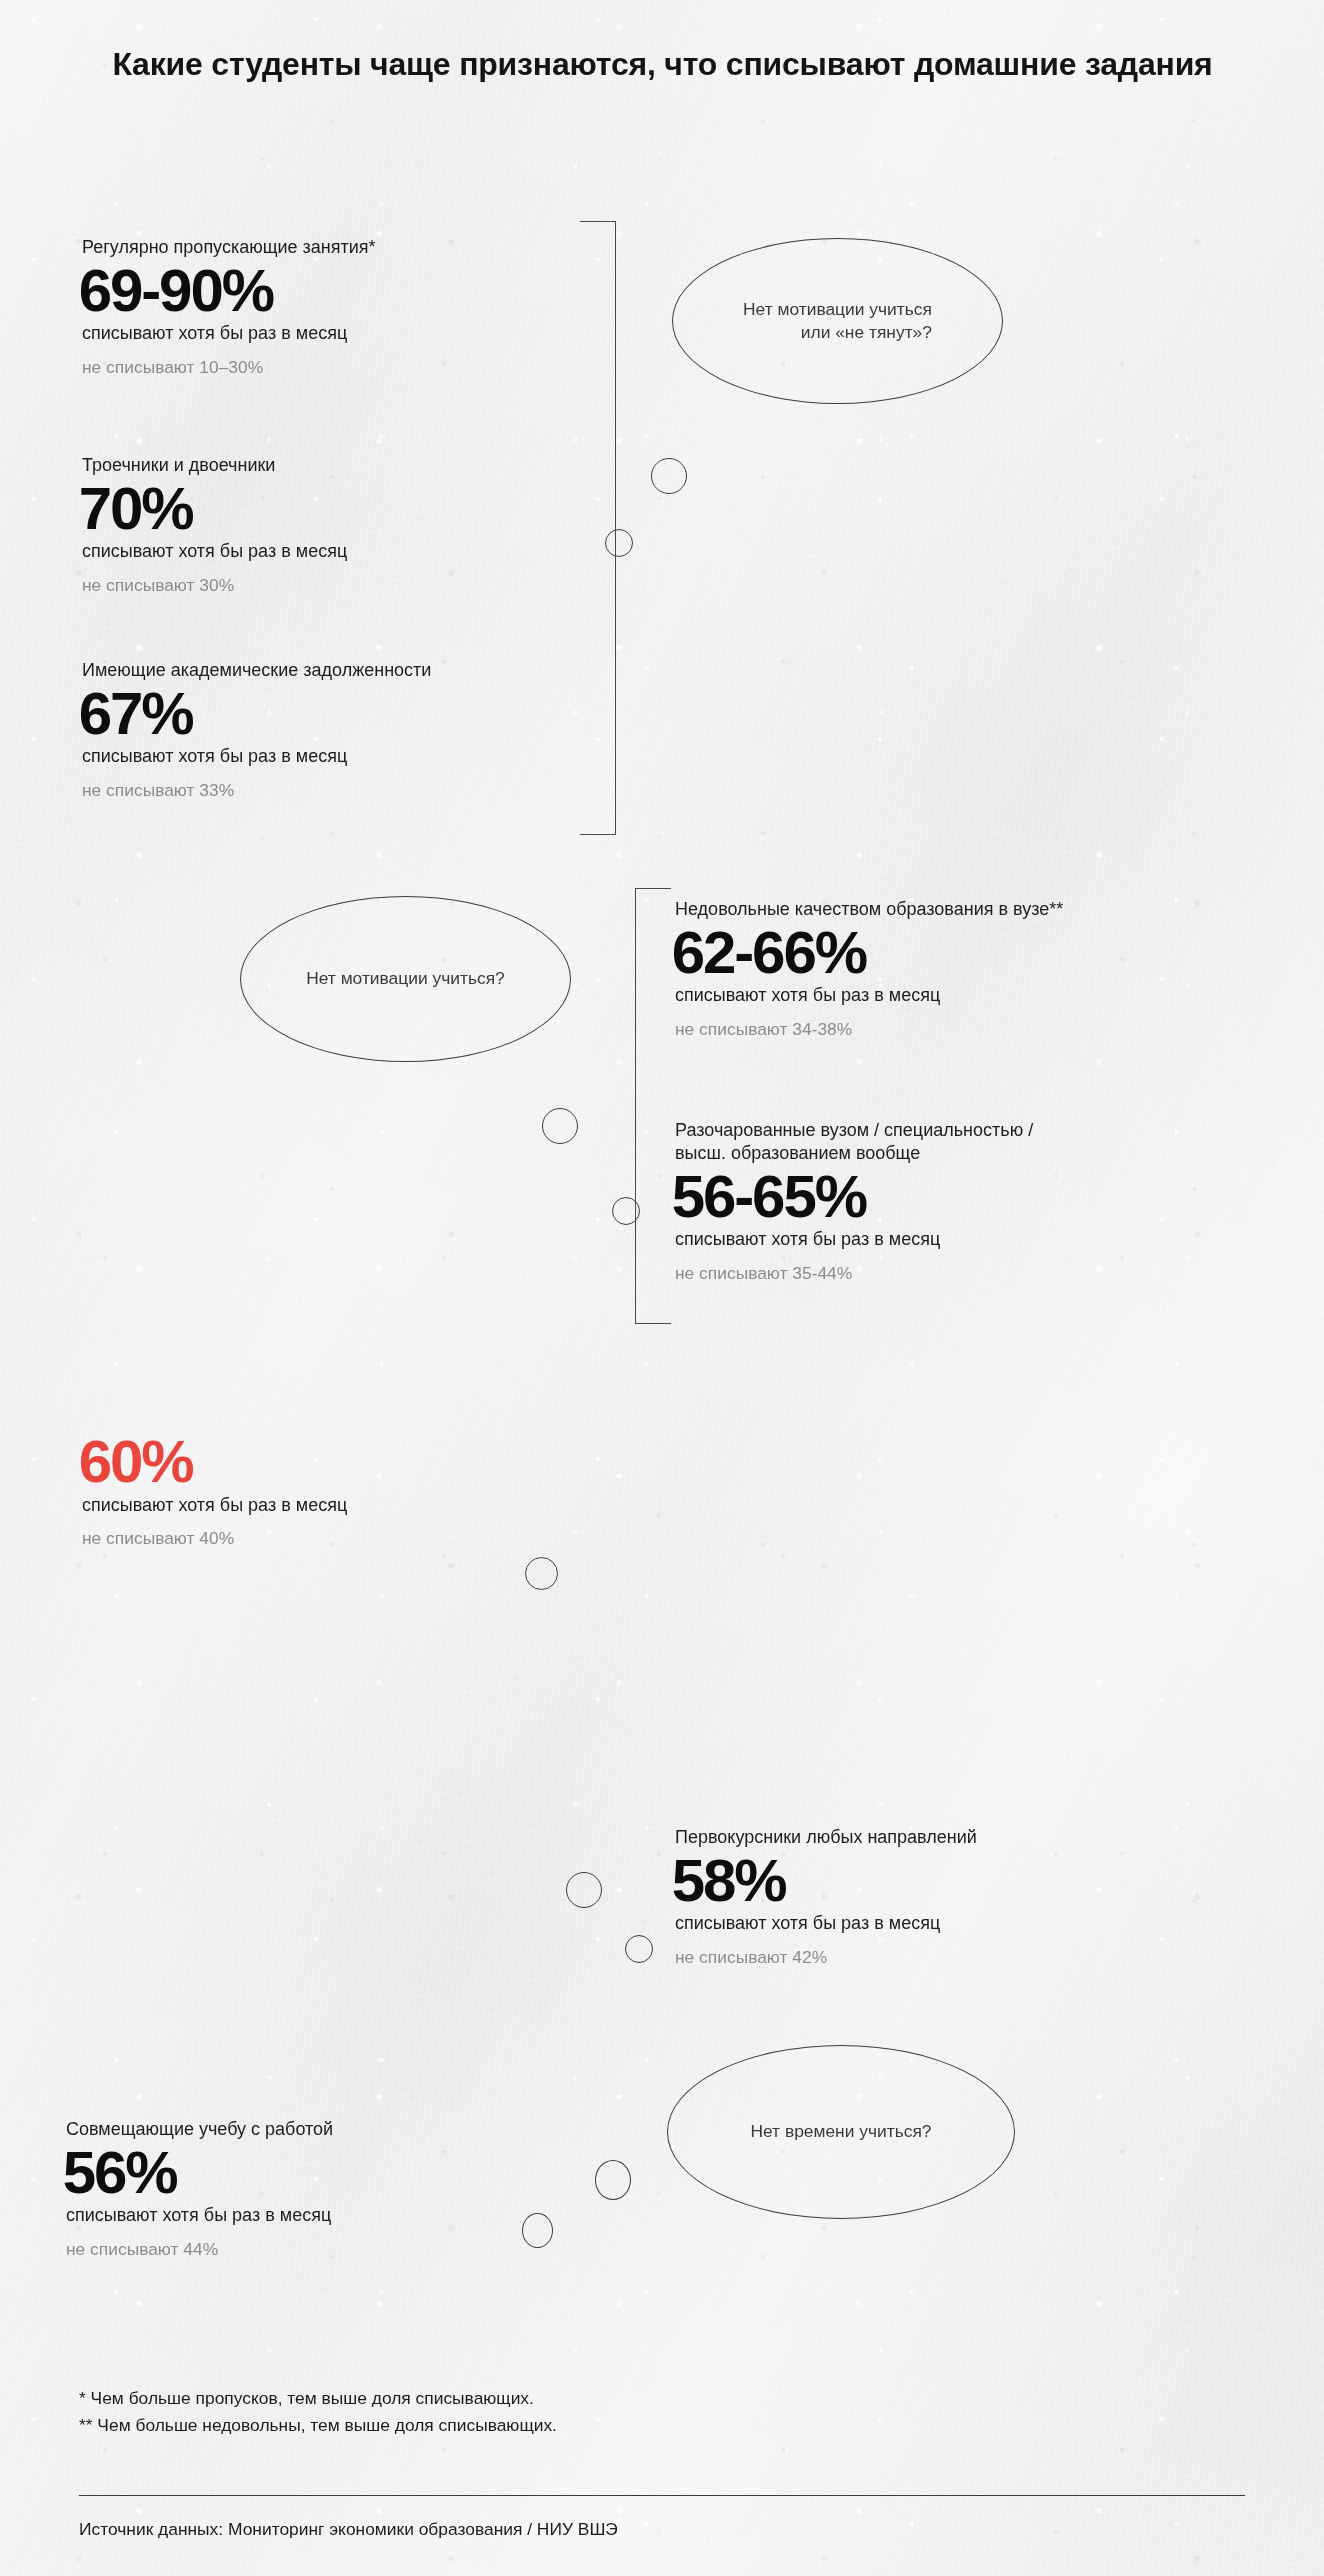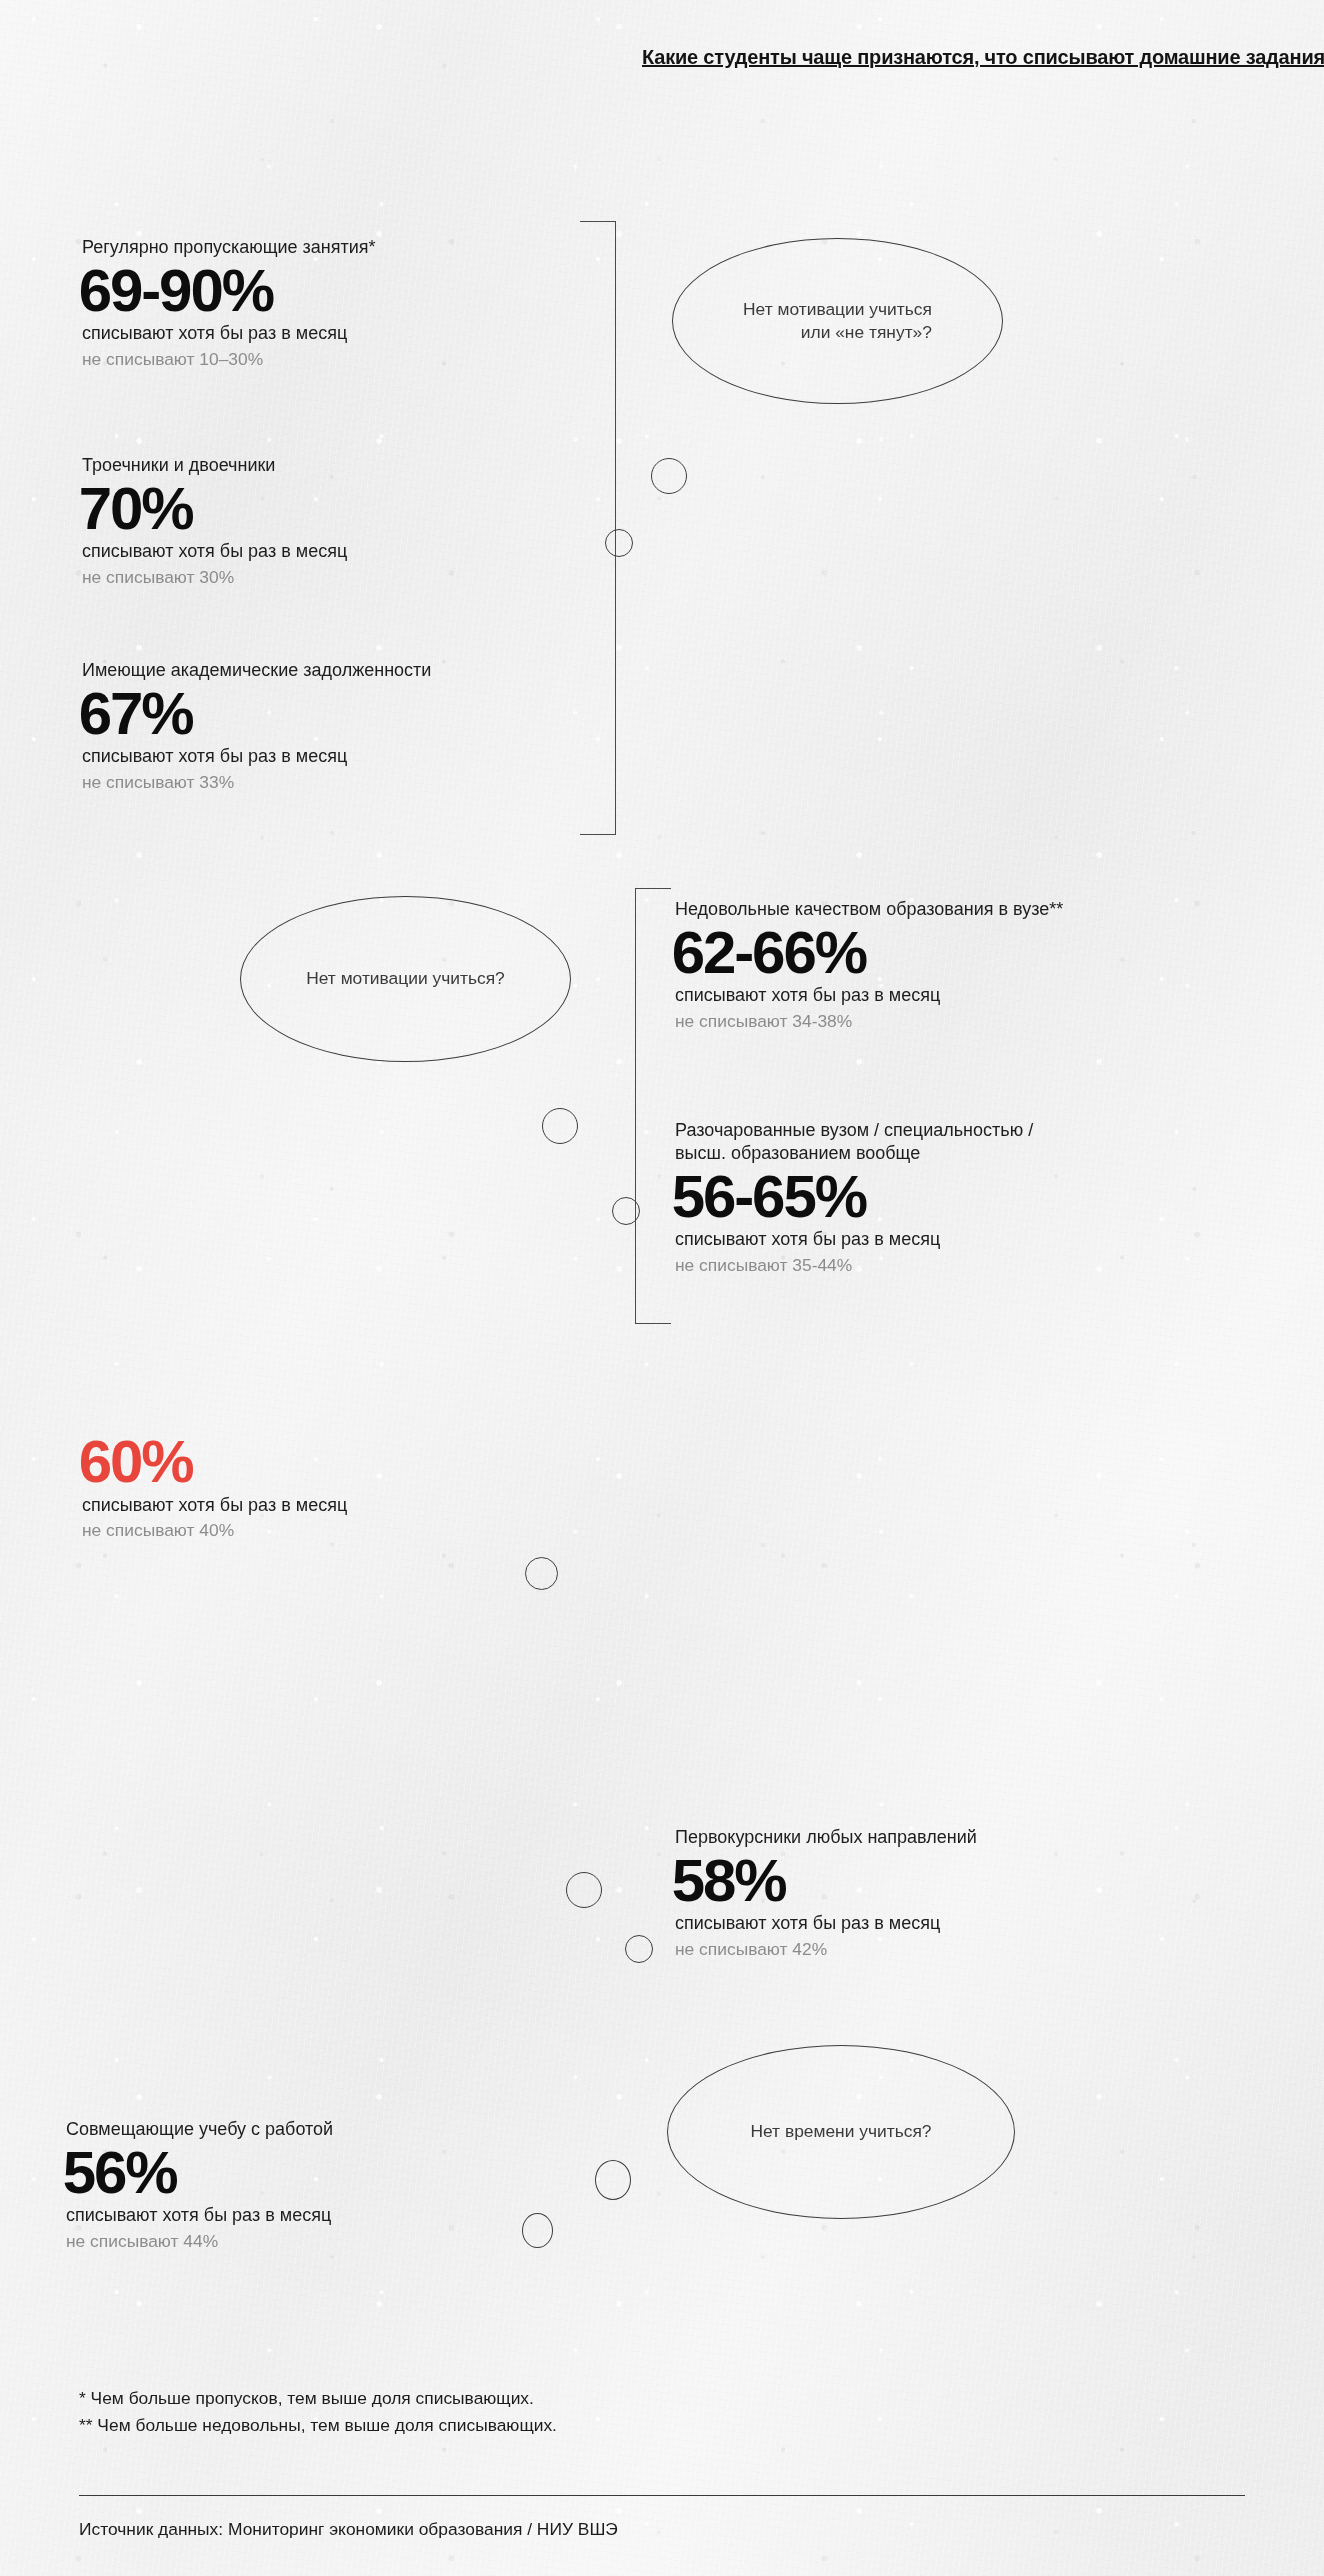--- a/index.html
+++ b/index.html
@@ -41,26 +41,25 @@
       repeating-linear-gradient(97deg, rgba(255,255,255,.5) 0 0.8px, rgba(255,255,255,0) 0.8px 5.8px),
       repeating-linear-gradient(7deg, rgba(172,172,172,.08) 0 0.8px, rgba(172,172,172,0) 0.8px 7.5px),
       repeating-linear-gradient(160deg, rgba(255,255,255,.35) 0 0.8px, rgba(255,255,255,0) 0.8px 10.8px);
   }
 
   
   .title {
     position: absolute;
     left: 0; right: 0;
     top: 46px;
-    text-align: right;
-    font-size: 20px;
+    text-align: center;
+    font-size: 32px;
     font-weight: bold;
     letter-spacing: -0.2px;
     color: #141414;
-    text-decoration: underline;
   }
   .subtitle {
     position: absolute;
     left: 0; right: 0;
     top: 114px;
     text-align: center;
     font-size: 17.4px;
     color: #2a2a2a;
   }
 
@@ -83,21 +82,21 @@
   .stat .sub {
     font-size: 18px;
     line-height: 1.3;
     color: #1d1d1d;
     margin-top: 1.7px;
   }
   .stat .muted {
     font-size: 17.4px;
     line-height: 1.3;
     color: #8c8c8c;
-    margin-top: 2px;
+    margin-top: 10px;
   }
   .stat.accent .label { color: #e8453c; font-weight: bold; }
   .stat.accent .big   { color: #e8453c; }
 
   
   .bubble {
     position: absolute;
     border: 1.7px solid #3c3c3c;
     border-radius: 50%;
     display: flex;

